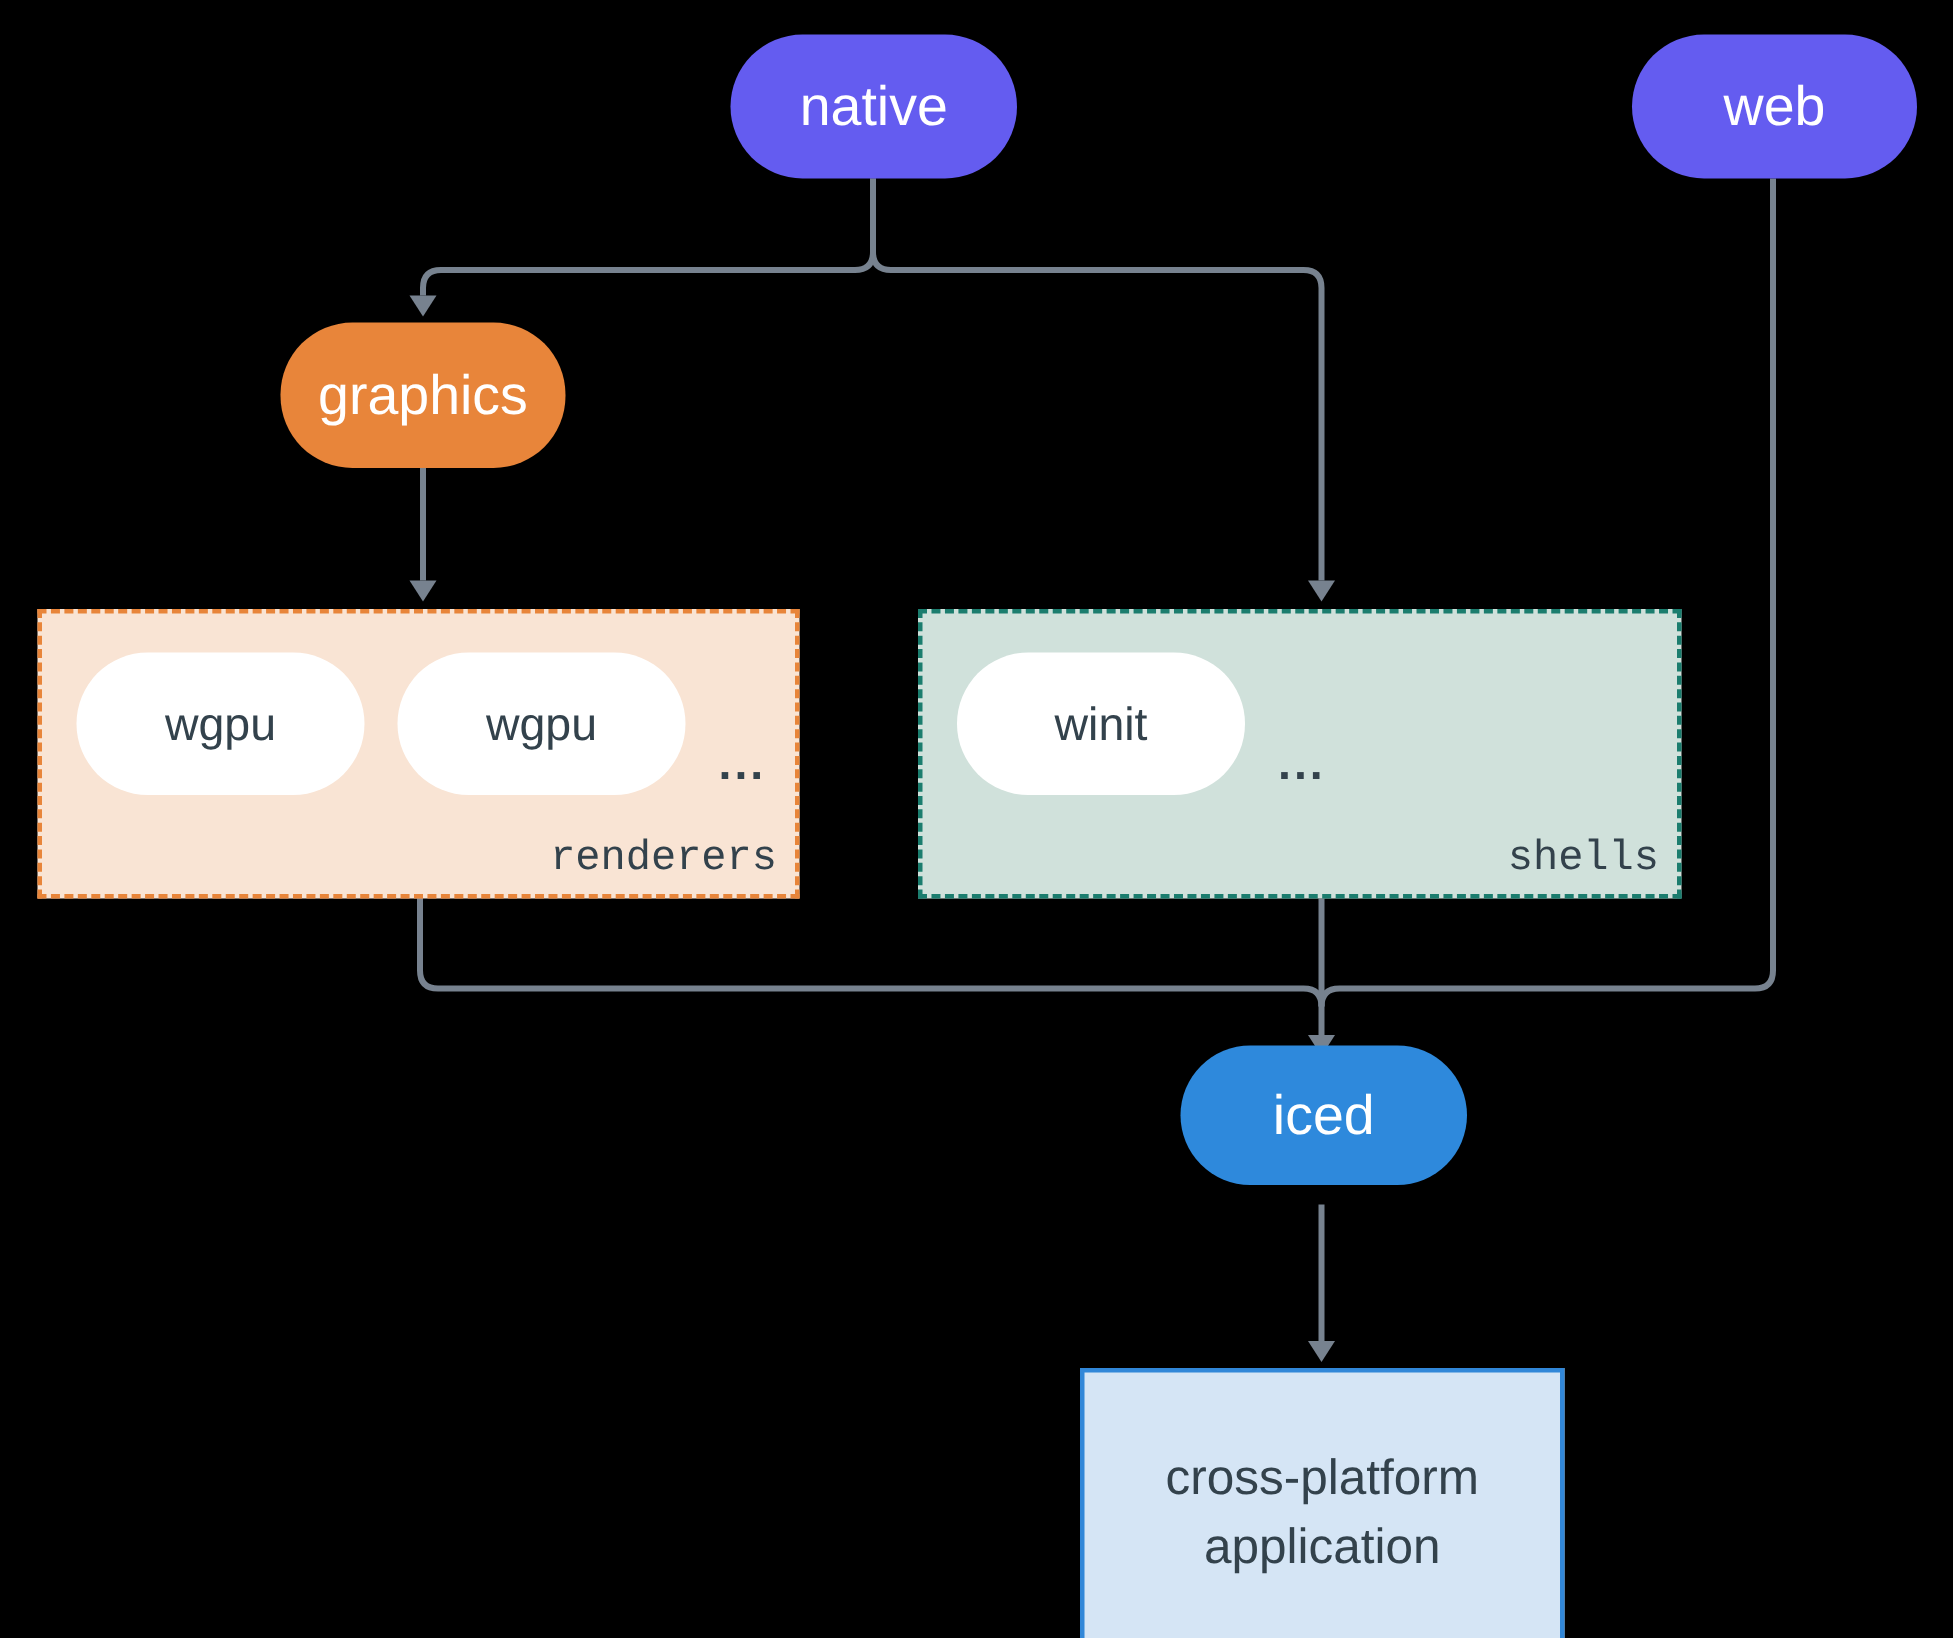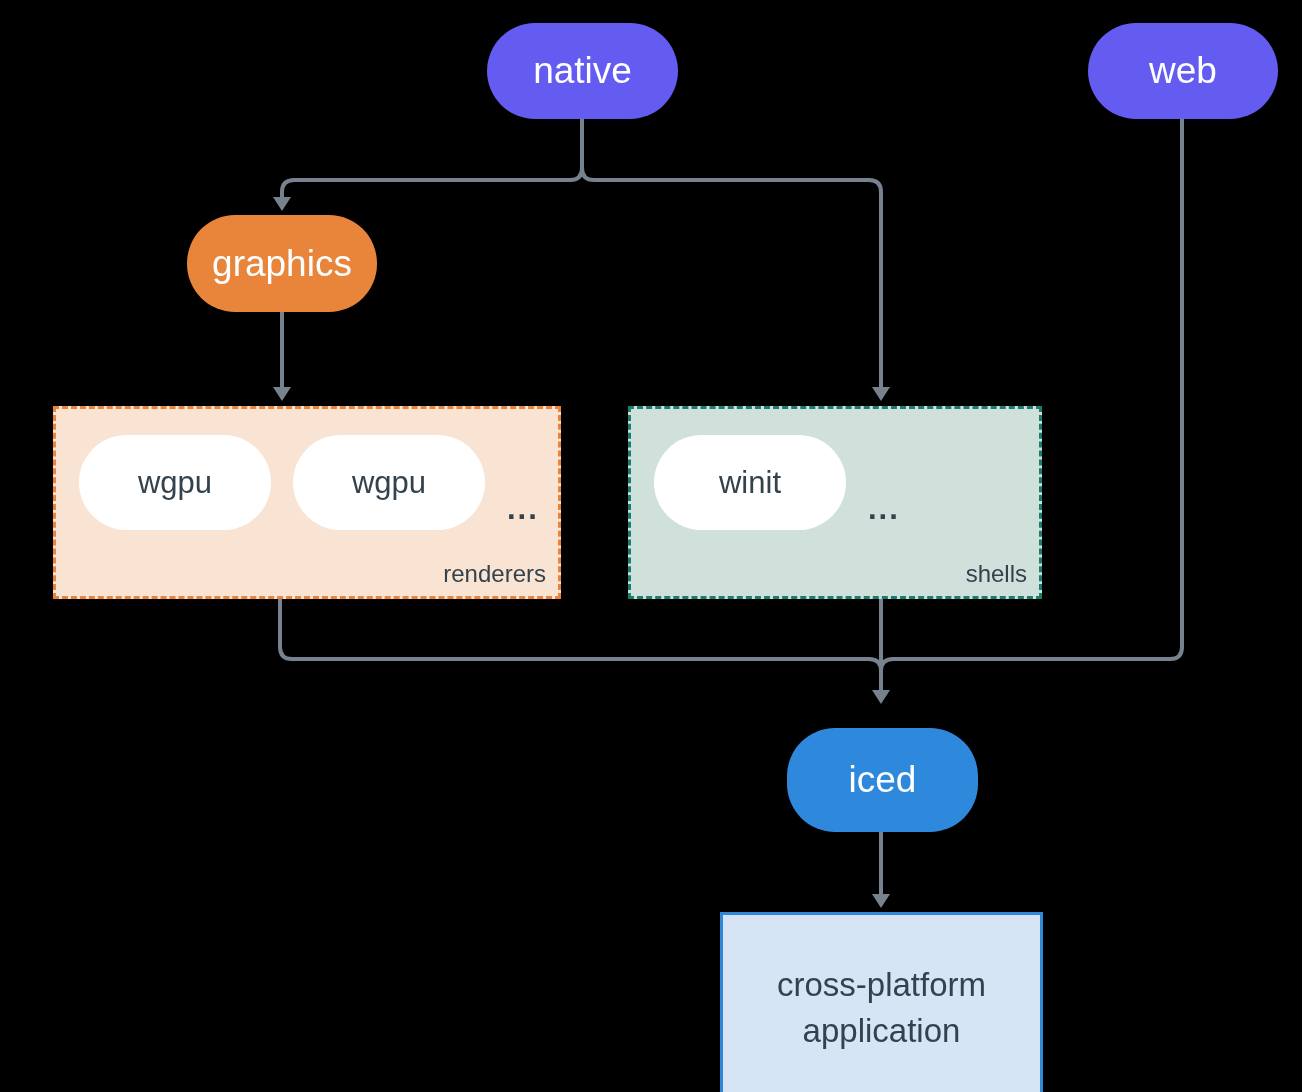--- a/index.html
+++ b/index.html
@@ -25,44 +25,44 @@
   .pill {
     position: absolute;
     display: flex; align-items: center; justify-content: center;
     border-radius: 48px;
     color: var(--pill_text);
     font-size: 37px;
   }
   .pill-native   { left: 487px;  top: 23px;  width: 191px; height: 96px; background: var(--native_fill); }
   .pill-web      { left: 1088px; top: 23px;  width: 190px; height: 96px; background: var(--web_fill); }
   .pill-graphics { left: 187px;  top: 215px; width: 190px; height: 97px; background: var(--graphics_fill); }
-  .pill-iced     { left: 787px;  top: 728px; width: 191px; height: 104px; background: var(--iced_fill); }
+  .pill-iced     { left: 787px;  top: 697px; width: 191px; height: 93px; background: var(--iced_fill); }
   .group {
     position: absolute;
     top: 406px; height: 193px;
     display: flex; align-items: flex-start;
     padding: 26px 18px 0 23px; gap: 22px;
   }
-  .group-renderers { left: 25px;  width: 508px; background: var(--renderers_fill); border: 3px dashed var(--renderers_border); margin-left: 28px; }
-  .group-shells    { left: 628px; width: 414px; background: var(--shells_fill);    border: 3px dashed var(--shells_border); }
+  .group-renderers { left: 25px;  width: 508px; background: var(--renderers_fill); border: 3px dashed var(--renderers_border); }
+  .group-shells    { left: 612px; width: 509px; background: var(--shells_fill);    border: 3px dashed var(--shells_border); }
   .inner-pill {
     width: 192px; height: 95px;
     background: var(--inner_pill_fill);
     border-radius: 48px;
     display: flex; align-items: center; justify-content: center;
     color: var(--dark_text); font-size: 31px;
     flex: 0 0 auto;
   }
   .ellipsis {
     color: var(--dark_text); font-size: 31px; font-weight: 600;
     align-self: center; margin-top: -14px; letter-spacing: 2px;
   }
   .caption {
     position: absolute; right: 12px; bottom: 8px;
-    color: var(--dark_text); font-size: 24px;
+    color: var(--dark_text); font-size: 28px; font-family: Liberation Mono, monospace;
   }
   .app-box {
     position: absolute; left: 720px; top: 912px; width: 323px; height: 192px;
     background: var(--application_fill);
     border: 3px solid var(--application_border);
     display: flex; flex-direction: column; align-items: center; justify-content: center;
     color: var(--dark_text); font-size: 33px; line-height: 46px; text-align: center;
   }
 </style>
 </head>

